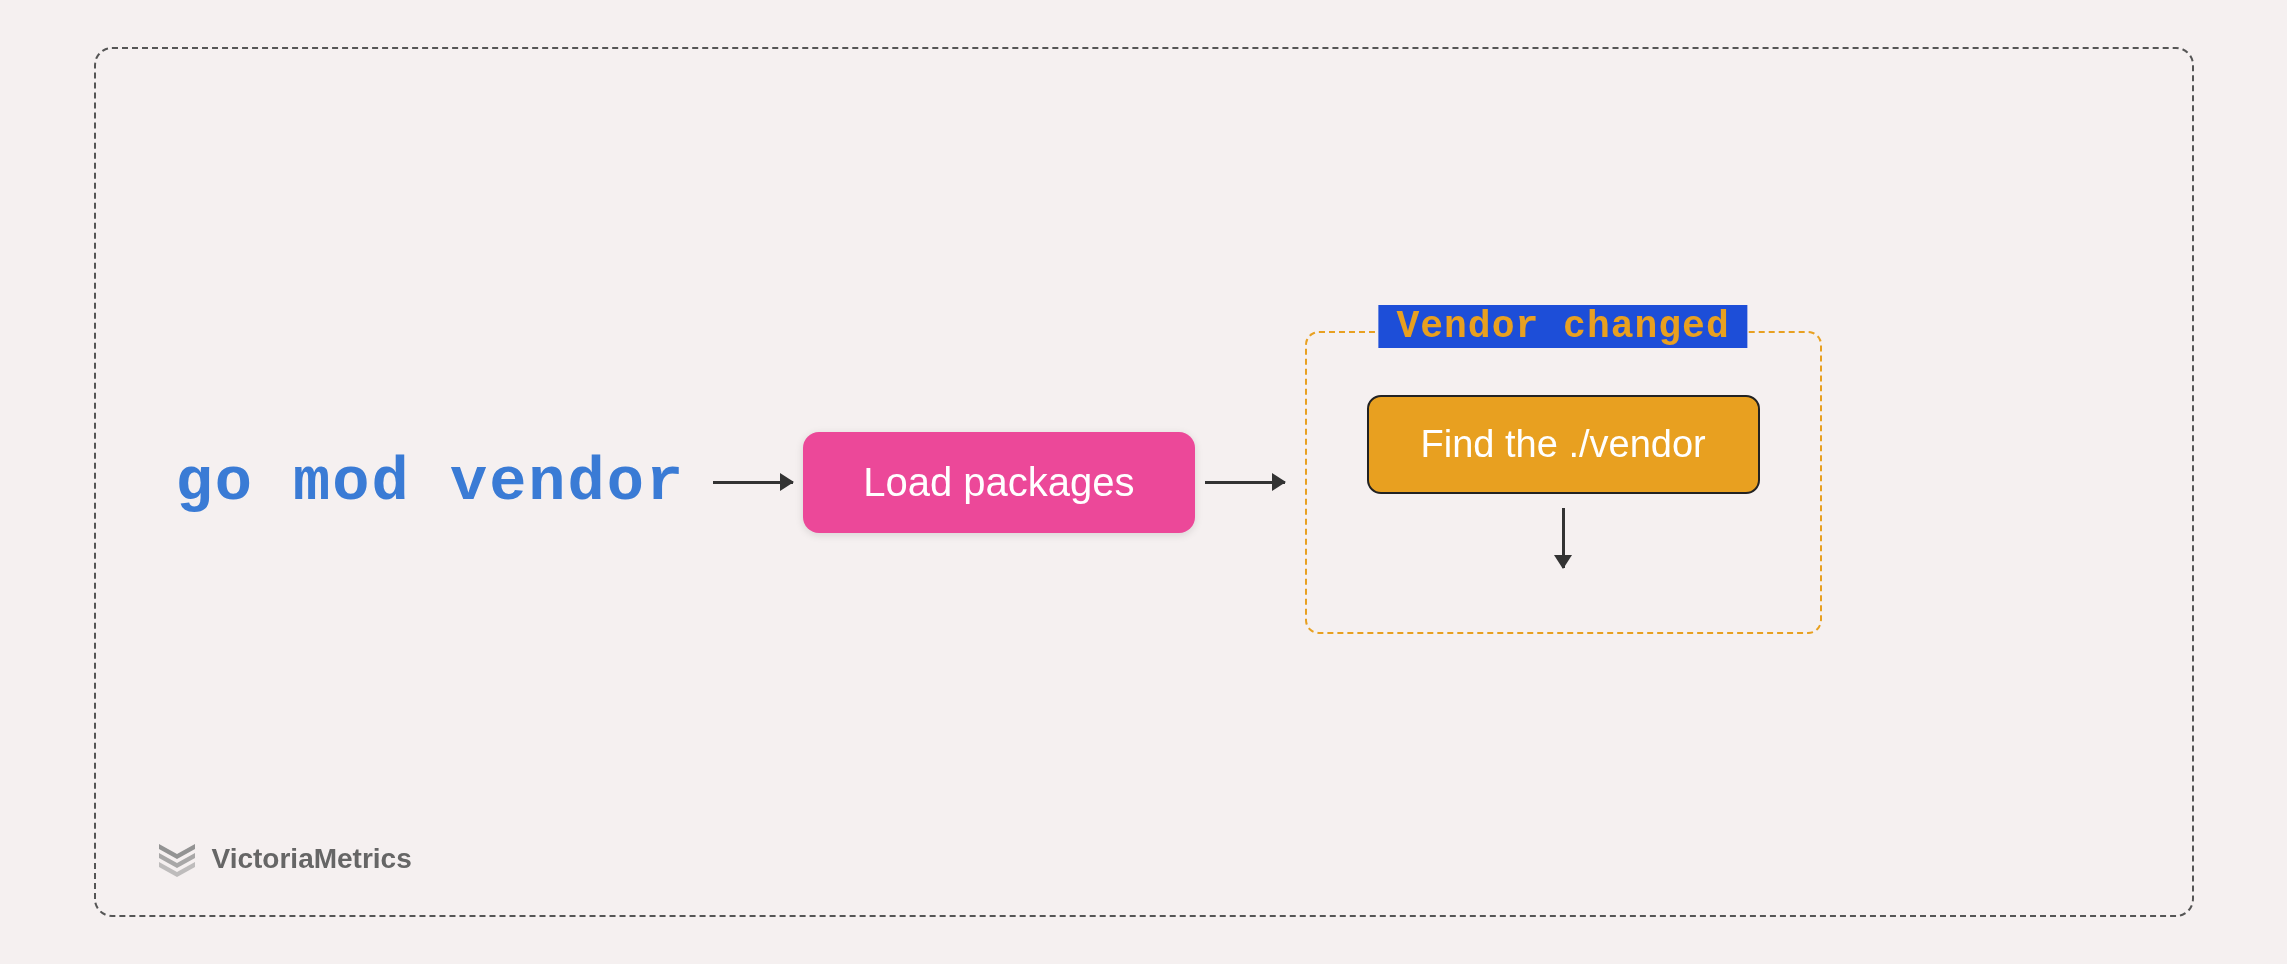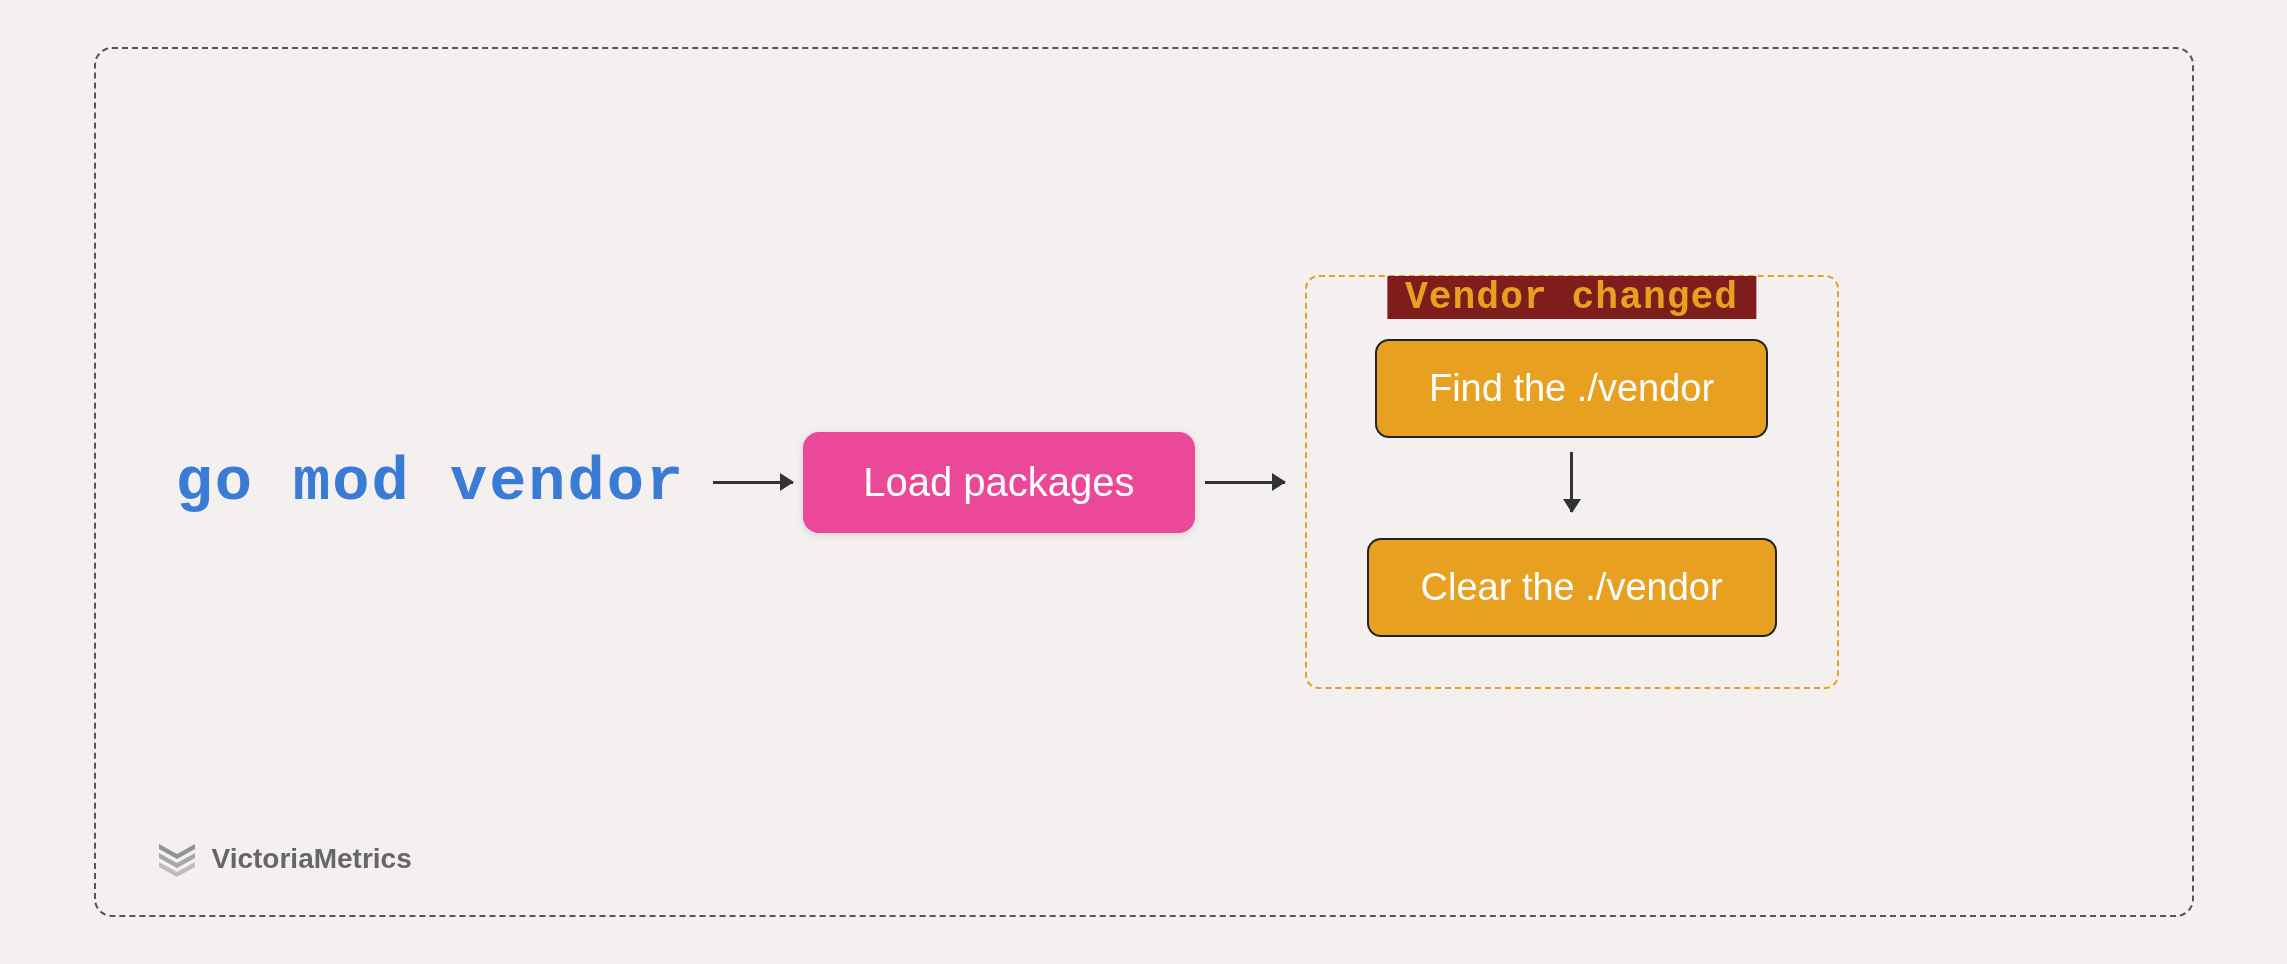--- a/index.html
+++ b/index.html
@@ -93,24 +93,23 @@
     .vendor-changed-label {
       position: absolute;
       top: -28px;
       left: 50%;
       transform: translateX(-50%);
       font-family: 'Courier New', Courier, monospace;
       font-size: 38px;
       font-weight: 700;
       color: #e8a020;
       white-space: nowrap;
-      background: #7f1d1d;
+      background: #1d4ed8;
       padding: 0 18px;
       letter-spacing: 1px;
-      margin-top: 27px;
     }
 
     .orange-box {
       background: #e8a020;
       border-radius: 14px;
       border: 2.5px solid #222;
       padding: 26px 52px;
       font-size: 38px;
       color: #fff;
       font-weight: 500;
@@ -194,21 +193,20 @@
     <div class="vendor-changed-region">
 
       <div class="vendor-changed-label">Vendor changed</div>
 
       <div class="orange-box">Find the ./vendor</div>
 
       <div class="arrow-down">
         <div class="arrow-down-line"></div>
       </div>
 
-      <div class="orange-box">Clear the ./vendor</div>
 
     </div>
 
   </div>
 
   <div class="logo-area">
     <div class="logo-icon">
       <svg class="chevron-svg" width="42" height="36" viewBox="0 0 42 36" fill="none" xmlns="http://www.w3.org/2000/svg">
 
         <polygon points="3,3 21,13 39,3 39,8 21,18 3,8" fill="#888" opacity="0.9"></polygon>

